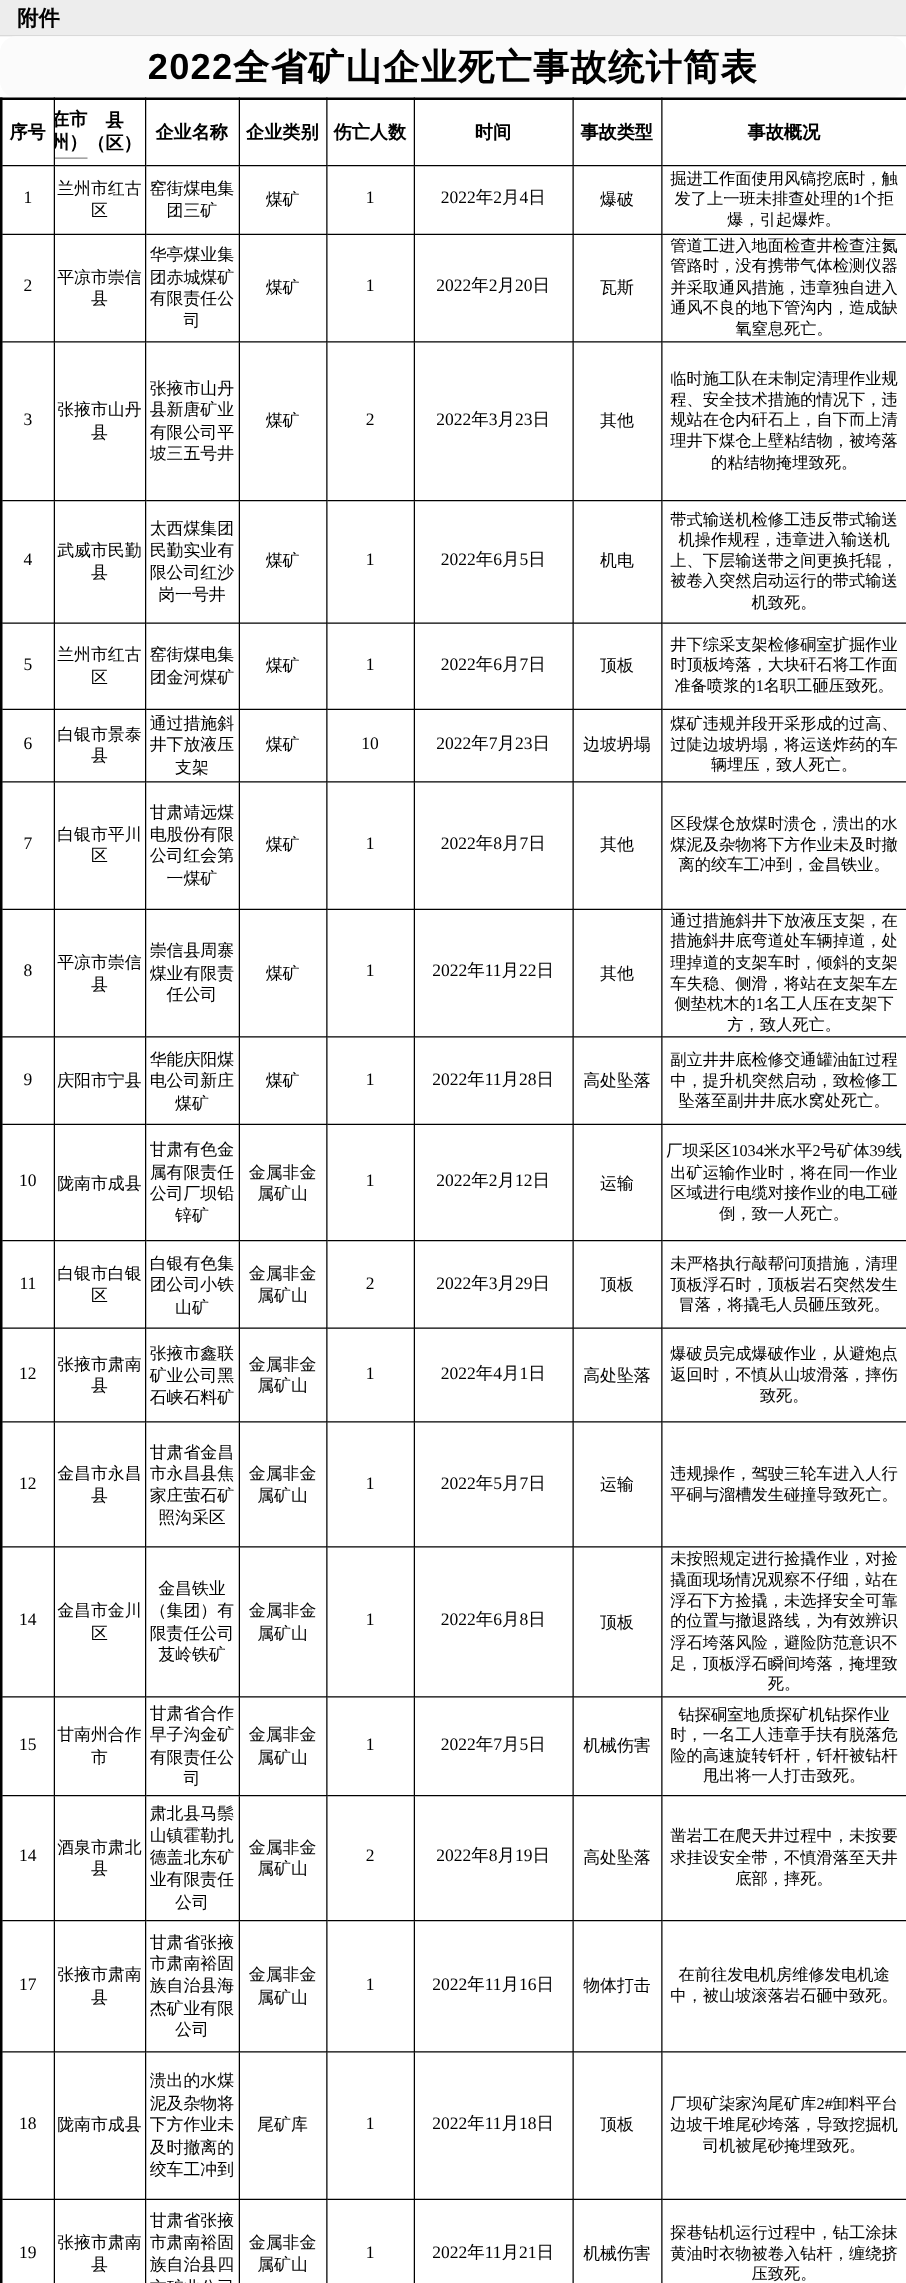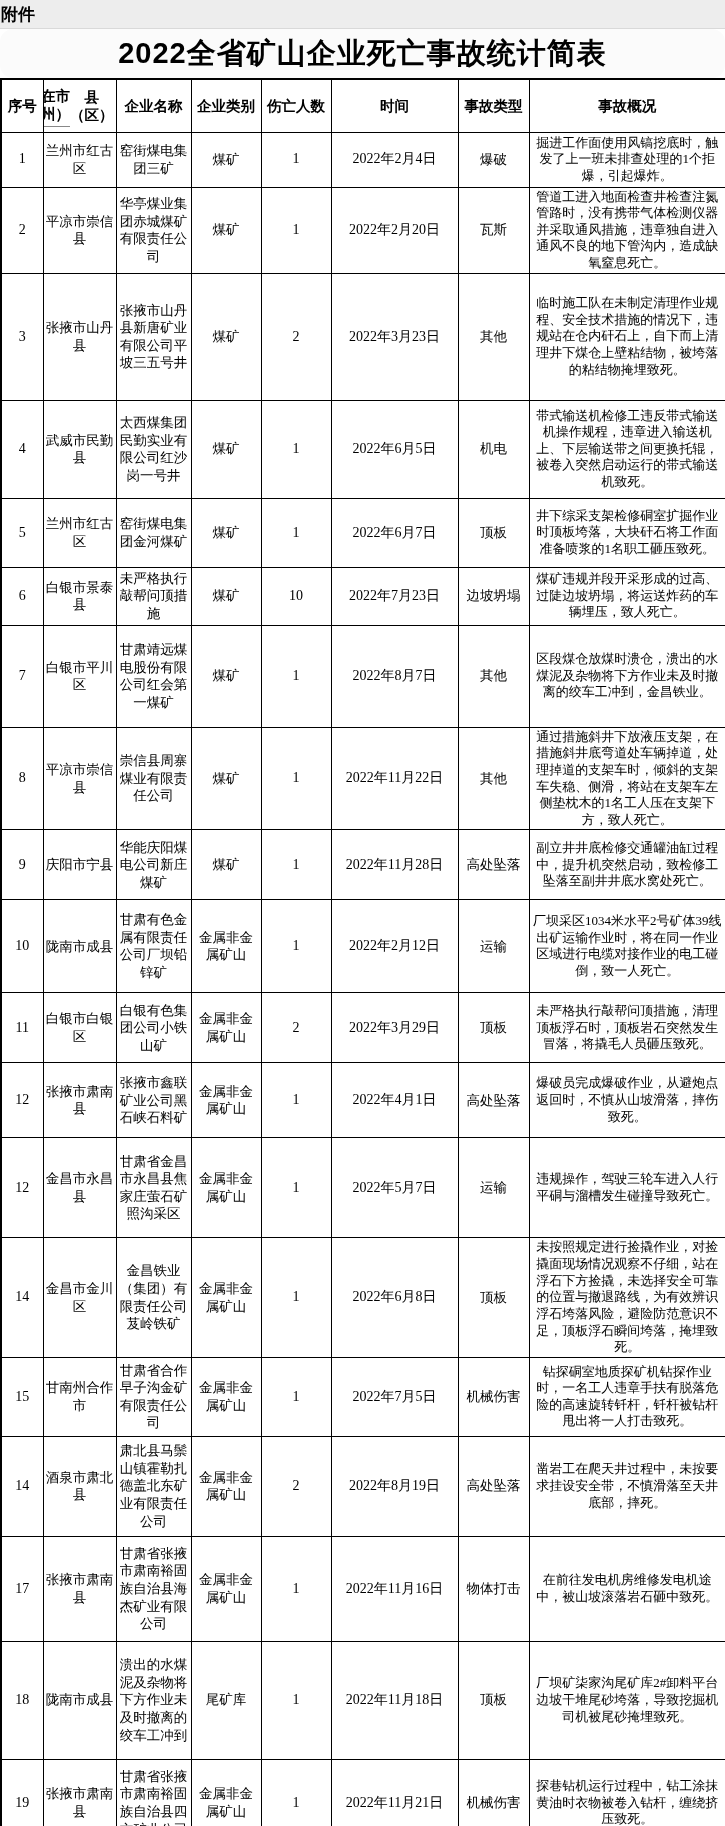--- a/index.html
+++ b/index.html
@@ -17,21 +17,21 @@
     height:28px;
     background:#ededed;
     border-bottom:1px solid #d9d9d9;
     display:flex;
     align-items:center;
   }
   .attachment-label{
     font-family:"Liberation Sans","DejaVu Sans",sans-serif;
     font-weight:700;
     font-size:17px;
-    padding-left:1px;
+    padding-left:14px;
   }
   .title-band{
     height:49px;
     display:flex;
     align-items:center;
     justify-content:center;
     background:#fbfbfb;
     border-radius:13px;
   }
   .doc-title{
@@ -185,21 +185,21 @@
       <td class="cell-company">窑街煤电集团金河煤矿</td>
       <td class="cell-category">煤矿</td>
       <td class="cell-casualties">1</td>
       <td class="cell-date">2022年6月7日</td>
       <td class="cell-accident-type">顶板</td>
       <td class="cell-summary">井下综采支架检修硐室扩掘作业时顶板垮落，大块矸石将工作面准备喷浆的1名职工砸压致死。</td>
     </tr>
         <tr style="height: 58px;">
       <td class="cell-index">6</td>
       <td class="cell-location">白银市景泰县</td>
-      <td class="cell-company">未严格执行敲帮问顶措施</td>
+      <td class="cell-company">通过措施斜井下放液压支架</td>
       <td class="cell-category">煤矿</td>
       <td class="cell-casualties">10</td>
       <td class="cell-date">2022年7月23日</td>
       <td class="cell-accident-type">边坡坍塌</td>
       <td class="cell-summary">煤矿违规并段开采形成的过高、过陡边坡坍塌，将运送炸药的车辆埋压，致人死亡。</td>
     </tr>
         <tr style="height: 102px;">
       <td class="cell-index">7</td>
       <td class="cell-location">白银市平川区</td>
       <td class="cell-company">甘肃靖远煤电股份有限公司红会第一煤矿</td>

